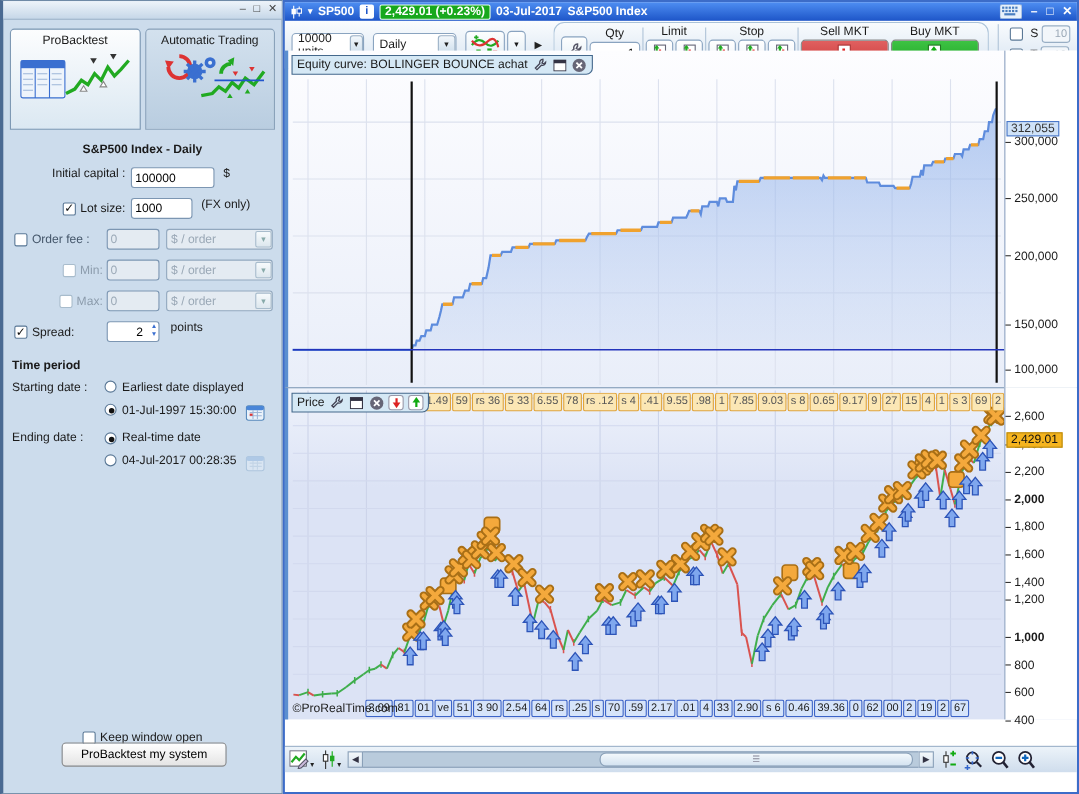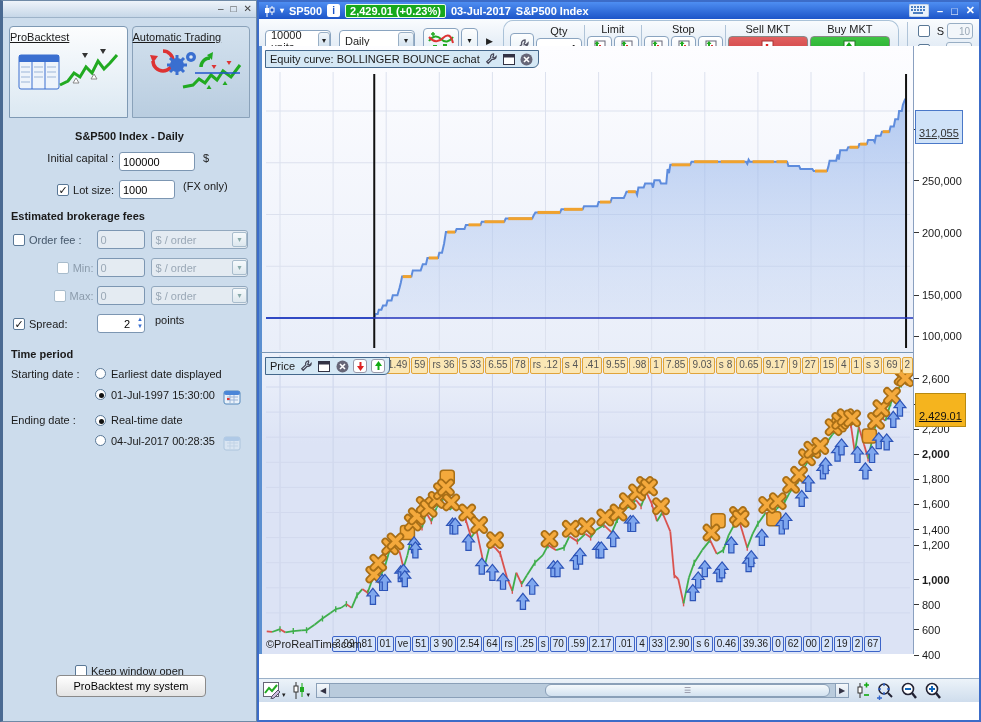--- a/index.html
+++ b/index.html
@@ -7,22 +7,22 @@
     font-family:"Liberation Sans", sans-serif; font-size:11px; color:#1a1a1a; }
   #app { position:relative; width:981px; height:722px; }
 
   
   #left-window { position:absolute; left:0; top:0; width:257px; height:722px;
     background:#ccdcec; border:1px solid #6f8aa6; border-left:3px solid #4a6a92; }
   .lw-titlebar { height:17px; background:linear-gradient(#eef4fa,#c6d7e8);
     border-bottom:1px solid #9db3c9; display:flex; justify-content:flex-end; align-items:center; padding-right:4px; gap:7px; }
   .lw-titlebar span { color:#444; font-size:10px; line-height:10px; cursor:default; }
   .tabs { display:flex; gap:4px; padding:8px 6px 0 6px; height:100px; }
-  .tab { flex:1; border:1px solid #8aa2ba; border-radius:4px 4px 0 0; 
-    background:linear-gradient(#d3e1ee,#b9cde0); padding-top:4px; cursor:pointer;text-decoration:underline; }
+  .tab { flex:1; border:1px solid #8aa2ba; border-radius:4px 4px 0 0; text-align:center;
+    background:linear-gradient(#d3e1ee,#b9cde0); padding-top:4px; cursor:pointer; }
   .tab.active { background:linear-gradient(#fcfdfe,#dbe8f2); border-color:#7e99b4; }
   .tab-label { font-size:11px; margin-bottom:4px; }
   .tab-icon { display:block; margin:0 auto; }
   h3.panel-title { text-align:center; font-size:11px; margin:12px 0 10px 0; }
   .frm-row { display:flex; margin:0 0 9px 0; padding:0 8px; }
   .lab { text-align:right; }
   .ti { height:19px; border:1px solid #7c96b2; border-radius:3px; background:#fff;
     font-family:"Liberation Sans",sans-serif; font-size:11px; padding:0 3px; }
   .ti.dis { background:#e4ebf2; color:#9aa8b6; }
   .cb { display:inline-block; width:12px; height:12px; border:1px solid #5a7896; border-radius:2px;
@@ -83,21 +83,21 @@
   #price-pane { top:350px; height:302px; background:linear-gradient(#eef2fb,#dce3f5 30%); border-top:1px solid #7a96b5; border-left:3px solid #5b8fd0; }
   .pane-header { position:absolute; left:3px; top:4px; height:18px; background:#d5e8f5; border:1px solid #44688c;
     border-radius:0 0 6px 0; display:flex; align-items:center; padding:0 4px; gap:4px; z-index:5; }
   .ph-ico { width:14px; height:14px; display:flex; align-items:center; justify-content:center; cursor:pointer; }
   .axis { position:absolute; right:0; width:66px; background:#fff; border-left:1px solid #8aa0c0; z-index:4; }
   #equity-axis { top:44px; height:306px; }
   #price-axis { top:350px; height:302px; }
   .tick { position:absolute; left:0; display:flex; align-items:center; font-size:11px; }
   .tick i { display:block; width:5px; height:1px; background:#333; margin-right:3px; font-style:normal; }
   .tick.bold { font-weight:bold; }
-  .cur-badge { position:absolute; left:1px; font-size:11px; padding:16px 3px; height:29px; line-height:13px; z-index:6;text-decoration:underline; }
+  .cur-badge { position:absolute; left:1px; font-size:11px; padding:0 3px; height:14px; line-height:13px; z-index:6; }
   #equity-cur { border:1px solid #4a78c8; background:#cfe2f8; color:#333; }
   #price-cur { border:1px solid #b88a10; background:#f5b41e; color:#111; }
   .tag-row { position:absolute; display:flex; gap:1px; overflow:hidden; z-index:3; }
   .tag { flex:none; font-size:10px; line-height:14px; padding:0 2px; border-radius:2px; white-space:nowrap; }
   .tag.orange { background:#fbe7b5; border:1px solid #e0a43c; color:#555; }
   .tag.blue { background:#d6e4fa; border:1px solid #3c64c8; color:#222; }
   .watermark { position:absolute; left:4px; bottom:4px; z-index:4; font-size:11px; color:#222; }
 
   #years-row { position:absolute; left:0; top:652px; width:720px; height:24px; background:#fff; border-top:1px solid #b8c4d8; }
   #years-row span { position:absolute; top:4px; font-size:11px; transform:translateX(-50%); }
@@ -190,21 +190,20 @@
     </div>
     <div class="frm-row">
       <span class="lab" style="width:103px;display:flex;justify-content:flex-end;align-items:center">
         <span class="cb">✓</span>
         <span>Lot size:</span>
       </span>
       <input class="ti" style="width: 56px; margin-left: 5px;" value="1000">
       <span style="margin-left:8px">(FX only)</span>
     </div>
 
-    <div class="sect">Estimated brokerage fees</div>
 
     <div class="frm-row">
       <span class="lab" style="width:86px;display:flex;align-items:center;color:#44566a">
         <span class="cb off" style="margin-left:2px">✓</span>
         <span>Order fee :</span>
       </span>
       <input class="ti dis" style="width: 48px;" disabled="" value="0">
       <span class="ddl" style="width:98px;margin-left:6px">
         <span>$ / order</span>
         <span class="dcar">▾</span>

